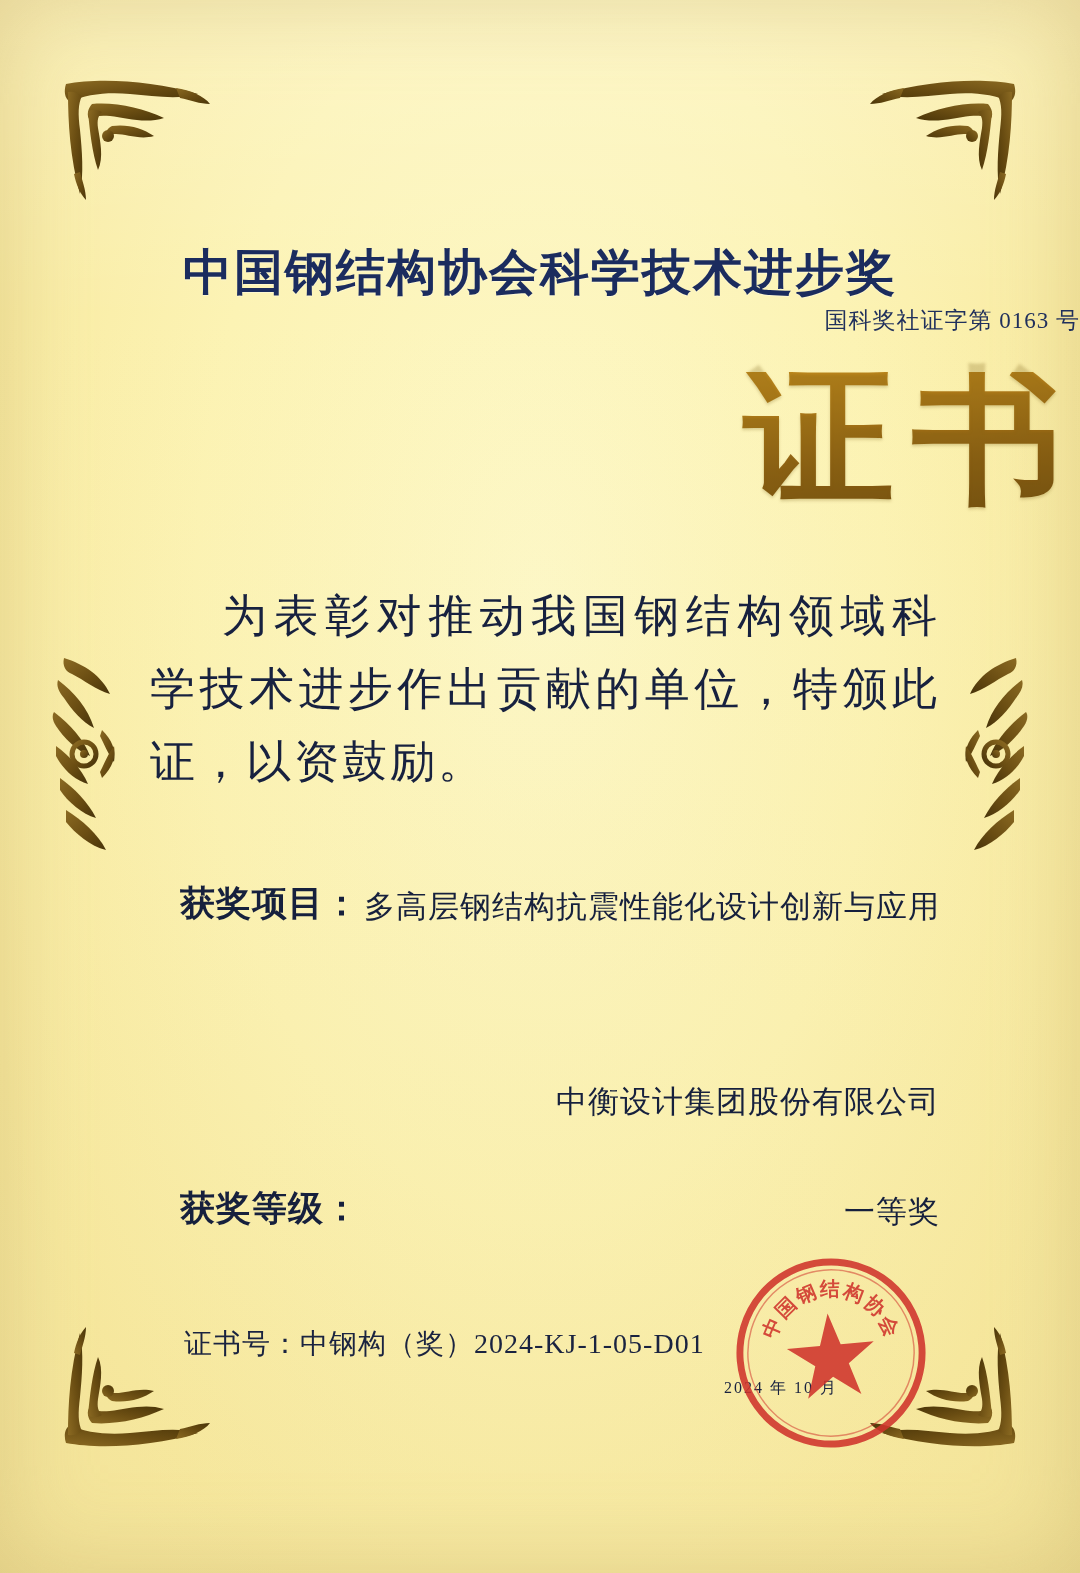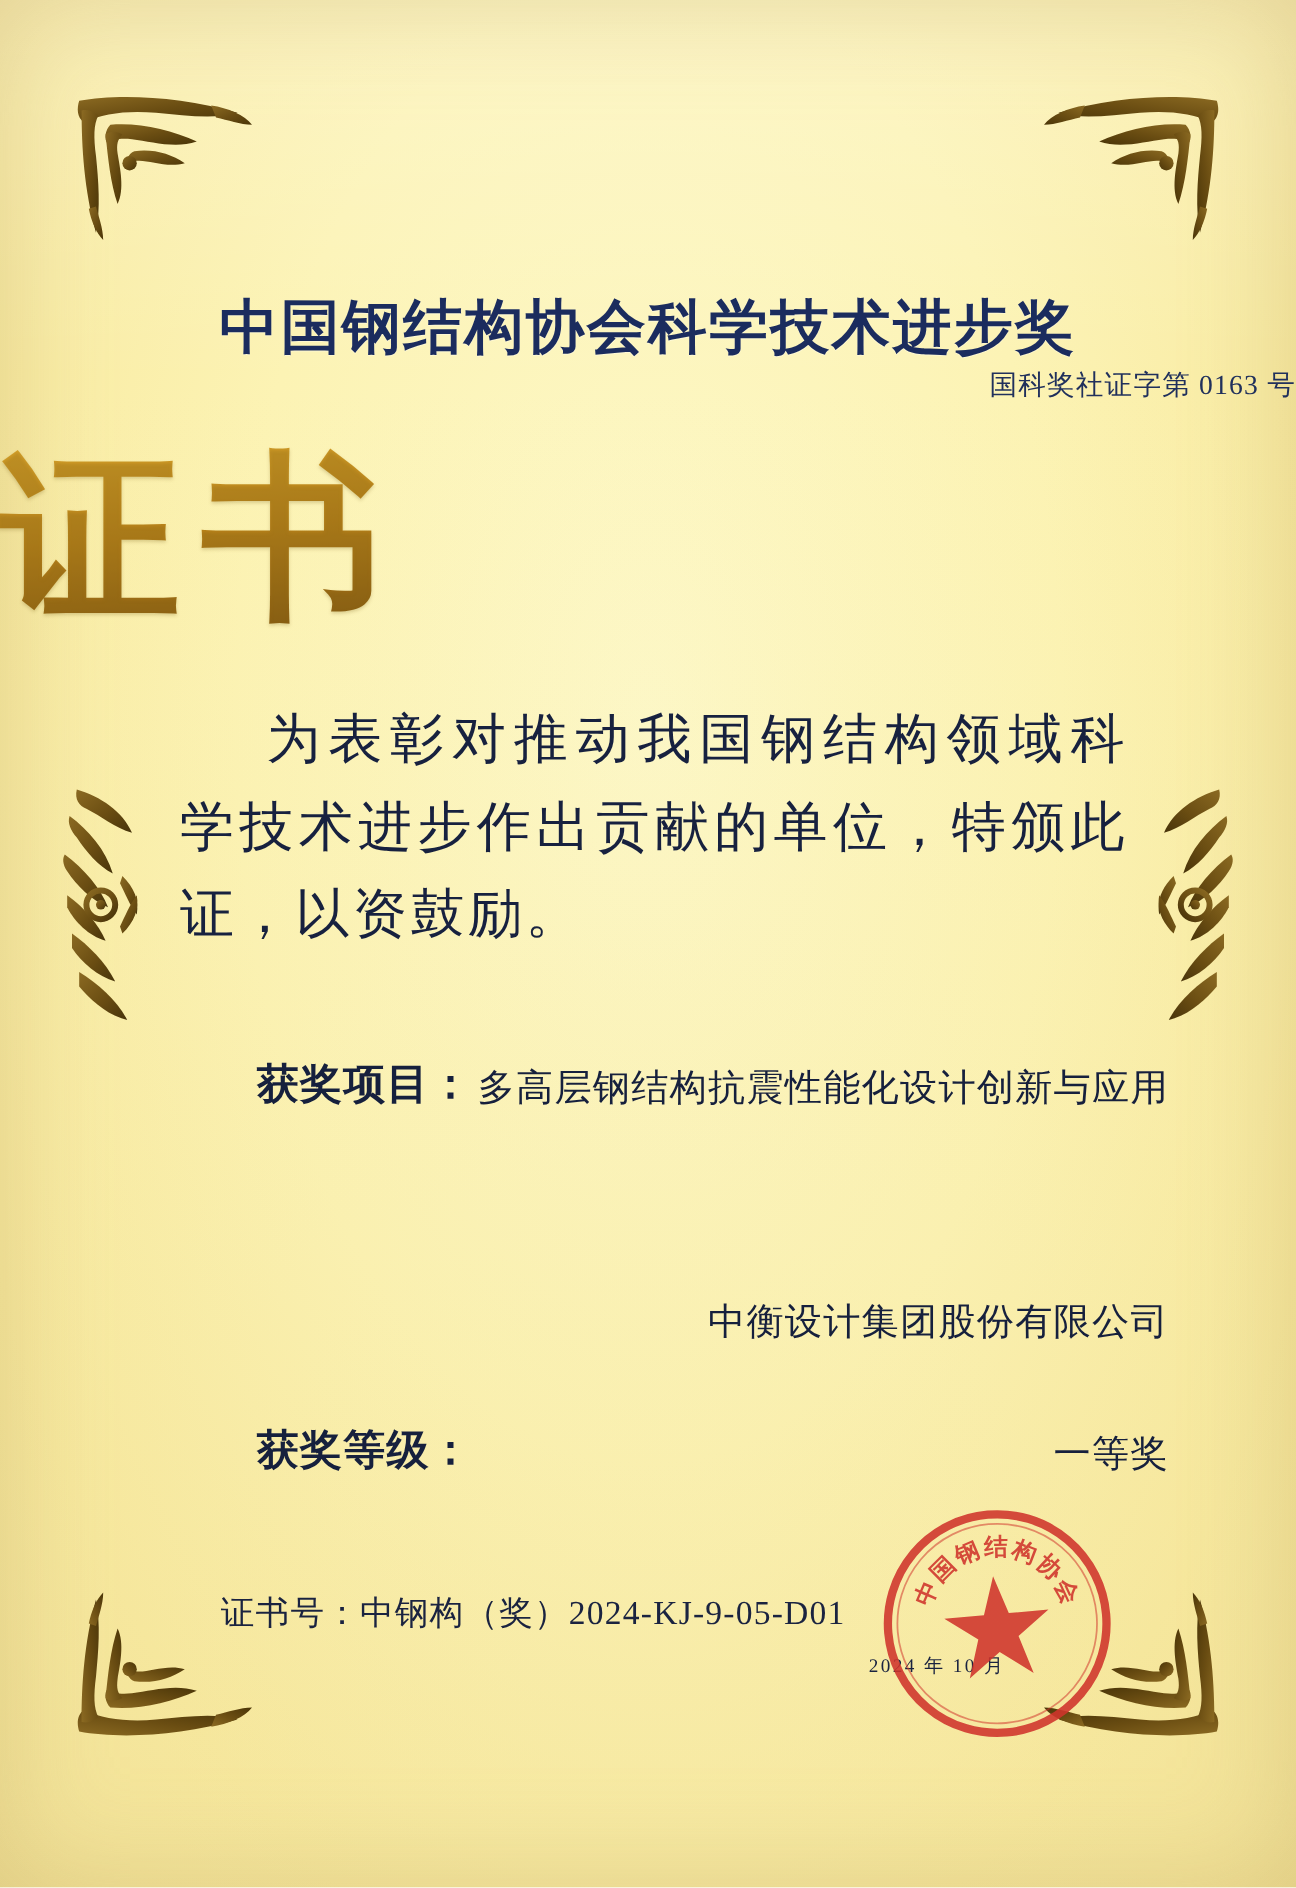--- a/index.html
+++ b/index.html
@@ -88,22 +88,22 @@
     font-size: 23px;
     letter-spacing: 1px;
     color: #20305c;
   }
 
   .big-word {
     position: absolute;
     top: 372px;
     left: 0;
     width: 100%;
-    text-align: left;
-    font-family: Liberation Sans, sans-serif;
+    text-align: right;
+    font-family: Liberation Mono, monospace;
     font-weight: 700;
     font-size: 150px;
     letter-spacing: 18px;
     line-height: 1;
     background: linear-gradient(175deg, #d7a22a 0%, #b8821a 35%, #8c5f12 70%, #6d4a0d 100%);
     -webkit-background-clip: text;
     background-clip: text;
     color: transparent;
     text-shadow: 0 2px 3px rgba(120,90,20,0.25);
   }
@@ -115,21 +115,21 @@
     width: 790px;
     font-family: "DejaVu Serif", "Liberation Serif", serif;
     font-size: 45px;
     line-height: 1.62;
     color: #17213f;
     text-align: justify;
     text-indent: 72px;
     letter-spacing: 3px;
   }
 
-  .field-block { position: absolute; left: 180px; width: 760px; margin-left: 34px; }
+  .field-block { position: absolute; left: 180px; width: 760px; }
   .field-row {
     display: flex;
     align-items: flex-start;
     margin-bottom: 8px;
   }
   .field-label {
     flex: 0 0 auto;
     font-family: "DejaVu Serif", "Liberation Serif", serif;
     font-weight: 700;
     font-size: 35px;
@@ -314,21 +314,21 @@
     </div>
   </div>
 
   <div class="field-block field-grade">
     <div class="field-row">
       <div class="field-label">获奖等级：</div>
       <div class="field-value">一等奖</div>
     </div>
   </div>
 
-  <div class="cert-no">证书号：中钢构（奖）2024-KJ-9-05-D01</div>
+  <div class="cert-no">证书号：中钢构（奖）2024-KJ-1-05-D01</div>
   <div class="issue-date">2024 年 10 月</div>
 
   <div class="seal">
     <svg viewBox="0 0 200 200" xmlns="http://www.w3.org/2000/svg">
       <circle cx="100" cy="100" r="92" fill="none" stroke="#d0342c" stroke-width="7"></circle>
       <circle cx="100" cy="100" r="84" fill="none" stroke="#d0342c" stroke-width="1.5" opacity="0.6"></circle>
       <polygon points="100,60 110.5,92 144,92 117,112 127,144 100,124 73,144 83,112 56,92 89.5,92" fill="#d0342c"></polygon>
       <g fill="#d0342c" font-family="'DejaVu Serif', serif" font-size="20" font-weight="700">
         <text x="100" y="42" text-anchor="middle" transform="rotate(-62 100 100)">中</text>
         <text x="100" y="42" text-anchor="middle" transform="rotate(-40 100 100)">国</text>

